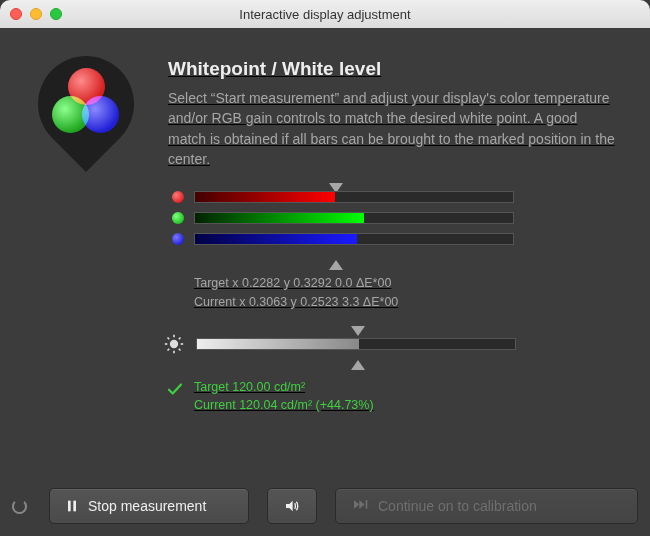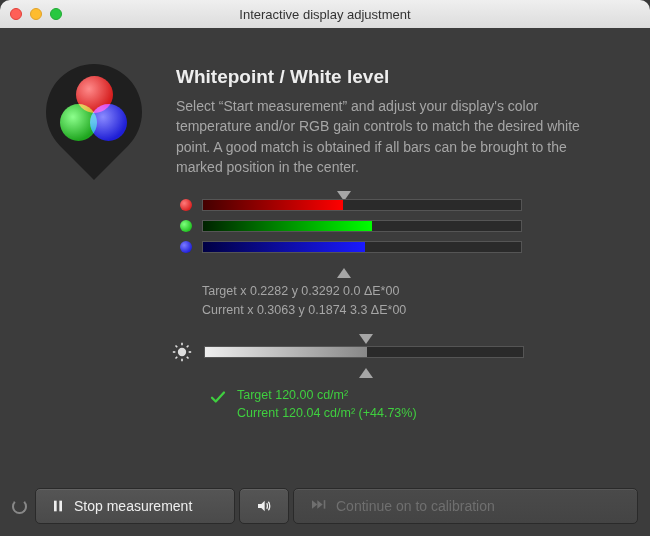--- a/index.html
+++ b/index.html
@@ -7,20 +7,21 @@
     width: 650px; height: 536px;
     font-family: -apple-system, "Helvetica Neue", Arial, sans-serif;
     background: #3a3a3a;
     overflow: hidden;
   }
   .window {
     width: 650px; height: 536px;
     background: #3a3a3a;
     border-radius: 10px;
     position: relative;
+    text-decoration: underline;
   }
   .titlebar {
     height: 28px;
     background: linear-gradient(#efefef, #dcdcdc);
     border-radius: 10px 10px 0 0;
     display: flex; align-items: center;
     position: relative;
   }
   .traffic-lights {
     display: flex; gap: 8px;
@@ -33,21 +34,21 @@
   .titlebar-title {
     position: absolute; left: 0; right: 0;
     text-align: center;
     font-size: 13px; color: #333;
     pointer-events: none;
   }
   .content {
     background: #3c3c3c;
     height: calc(536px - 28px);
     position: relative;
-    padding: 16px;
+    padding: 8px;
   }
   .header-row {
     display: flex;
     padding: 22px 26px 0 22px;
     gap: 18px;
   }
   .logo-cell { flex: 0 0 120px; }
   .logo {
     width: 110px; height: 95px; position: relative;
   }
@@ -131,27 +132,26 @@
     position: absolute; left: 0; top: 0; height: 100%;
     background: linear-gradient(to right, #eee, #888);
     width: 51%;
   }
   .caret-bright-top { padding-left: 343px; }
   .caret-bright-bot { padding-left: 343px; margin-top: 2px;}
   .ok-block {
     display: flex; align-items: flex-start;
     padding-left: 158px; gap: 10px;
     margin-top: 12px;
-    margin-left: 35px;
   }
   .check { width: 18px; height: 18px; color: #3fcf3f; flex:0 0 18px; margin-top:2px;}
   .ok-text { font-size: 12.5px; color: #3fcf3f; line-height: 1.5; }
   .footer {
     position: absolute; left: 12px; right: 12px; bottom: 12px;
-    display: flex; gap: 4px; align-items: center;
+    display: flex; gap: 18px; align-items: center;
   }
   .spinner {
     width: 15px; height: 15px; border: 2px solid #888;
     border-radius: 50%; border-top-color: transparent;
     flex: 0 0 15px;
     margin-right: 4px;
   }
   .btn {
     height: 36px; border-radius: 5px;
     background: linear-gradient(#555, #4a4a4a);
@@ -229,21 +229,21 @@
         </div>
       </div>
 
       <div class="caret-row">
           <span class="caret-holder-bot"><span class="caret-up"></span></span>
         </div>
     </div>
 
     <div class="info-lines">
       <div>Target x 0.2282 y 0.3292 0.0 ΔE*00</div>
-      <div>Current x 0.3063 y 0.1874 3.3 ΔE*00</div>
+      <div>Current x 0.3063 y 0.2523 3.3 ΔE*00</div>
     </div>
 
     <div class="bright-block">
       <div class="caret-row">
           <span class="caret-bright-top"><span class="caret-down"></span></span>
         </div>
       <div class="bright-row">
         <span class="bright-icon">
           <svg viewBox="0 0 24 24" fill="none" stroke="currentColor" stroke-width="2">
             <circle cx="12" cy="12" r="4" fill="currentColor"></circle>

